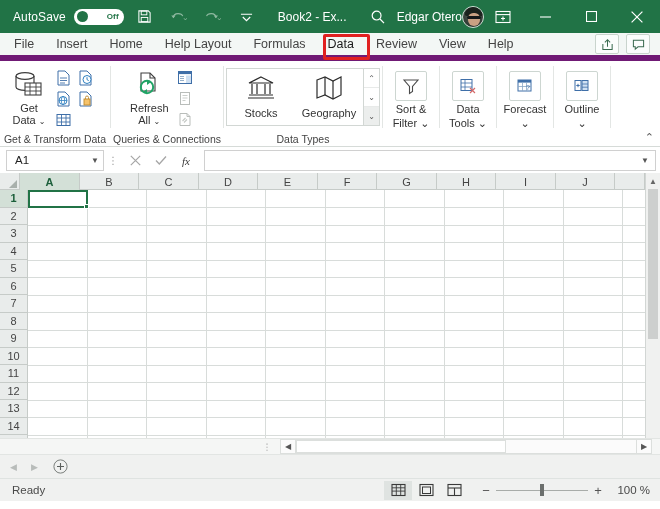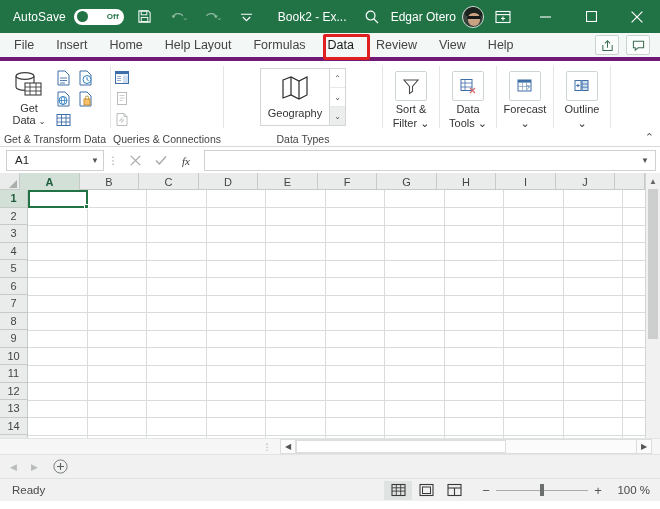--- a/index.html
+++ b/index.html
@@ -27,38 +27,38 @@
     width: 11px; height: 11px; border-radius: 50%; background: #217346;
     position: absolute; left: 3px;
   }
   .toggle .tglabel {
     position:absolute; right:5px; font-size:8px; color:#217346; font-weight:bold; letter-spacing:.2px;
   }
   .tb-icon { width: 26px; height: 24px; display:flex; align-items:center; justify-content:center; cursor:default;}
   .tb-icon svg { display:block; }
   .doc-title { font-size: 12px; margin-left: 10px; white-space: nowrap; }
   .tb-right { position:absolute; right: 0; top:0; height:33px; display:flex; align-items:center; }
-  .user-name { font-size: 12px; margin-right: 6px; }
+  .user-name { font-size: 12px; }
   .avatar {
     width: 22px; height: 22px; border-radius: 50%;
     background: radial-gradient(circle at 50% 35%, #5d6b63 0%, #39433c 55%, #222a25 100%);
     border: 1px solid #cfe0d6; overflow:hidden; position:relative;
   }
   .avatar .hair { position:absolute; left:2px; top:0px; width:18px; height:9px; background:#1b221d; border-radius:9px 9px 2px 2px;}
   .avatar .face { position:absolute; left:5px; top:6px; width:12px; height:13px; background:#c9a183; border-radius:6px 6px 7px 7px;}
   .avatar .glasses { position:absolute; left:4px; top:9px; width:14px; height:3px; background:#15191a; border-radius:2px;}
   .win-btn {
     width: 46px; height: 33px; display:flex; align-items:center; justify-content:center;
   }
   .ribbon-display { width: 38px; height:33px; display:flex; align-items:center; justify-content:center;}
 
   
   .tabstrip {
     height: 28px; background: #f3f7f5; display:flex; align-items:stretch;
-    position: relative; border-bottom: 4px solid #701a75;
+    position: relative; border-bottom: 6px solid #701a75;
   }
   .tab {
     padding: 0 11px; display:flex; align-items:center; font-size: 12.5px;
     color: #444; white-space: nowrap; cursor: default;
   }
   .tab:first-child { padding-left: 14px; }
   .tab.active { color: #1a1a1a; }
   .tabs-right { margin-left:auto; display:flex; align-items:center; padding-right:10px; gap:7px; }
   .sq-btn {
     width: 24px; height: 20px; border: 1px solid #c9d4cd; background: #fbfdfc;
@@ -368,20 +368,33 @@
             </span>
           </div>
         </div>
       </div>
       <div class="glabel">Get &amp; Transform Data</div>
     </div>
     <div class="gdiv"></div>
 
     <div class="rgroup" style="width:112px;">
       <div class="gbody">
+        <div class="bigbtn" style="margin-left:14px;">
+          <span class="ic">
+            <svg width="30" height="30" viewBox="0 0 30 30">
+              <path d="M7 3 h9 l5 5 v13 H7z" fill="#fff" stroke="#3f3f3f" stroke-width="1.1"></path>
+              <path d="M16 3 v5 h5" fill="none" stroke="#3f3f3f" stroke-width="1.1"></path>
+              <circle cx="13" cy="17" r="6.2" fill="none" stroke="#21a366" stroke-width="2"></circle>
+              <path d="M13 9.8 l3.4 2.6 l-3.4 2.6z" fill="#21a366"></path>
+              <path d="M13 24.2 l-3.4-2.6 l3.4-2.6z" fill="#21a366"></path>
+            </svg>
+          </span>
+          <span class="lbl">Refresh</span>
+          <span class="lbl"><span>All</span> <span class="chev">⌄</span></span>
+        </div>
         <div class="smallcol">
           <span class="smallbtn">
             <svg width="16" height="15" viewBox="0 0 16 15">
                 <rect x="1.5" y="1.5" width="13" height="12" fill="#fff" stroke="#3f6fa8" stroke-width="1"></rect>
                 <rect x="1.5" y="1.5" width="13" height="2.6" fill="#3f6fa8"></rect>
                 <rect x="9" y="5.5" width="5" height="7.5" fill="#cfe0f2"></rect>
                 <path d="M3 6.5 h4 M3 8.5 h4 M3 10.5 h4" stroke="#8aa7c4" stroke-width=".9"></path>
               </svg>
           </span>
           <span class="smallbtn">
@@ -399,20 +412,30 @@
           </span>
         </div>
       </div>
       <div class="glabel">Queries &amp; Connections</div>
     </div>
     <div class="gdiv"></div>
 
     <div class="rgroup" style="width:158px;">
       <div class="gbody" style="justify-content:center;">
         <div class="gallery">
+          <div class="gitem">
+            <span>
+              <svg width="30" height="26" viewBox="0 0 30 26">
+                <path d="M15 2 L27 8 H3 Z" fill="none" stroke="#2b2b2b" stroke-width="1.2"></path>
+                <path d="M6 9 v10 M11 9 v10 M19 9 v10 M24 9 v10" stroke="#2b2b2b" stroke-width="1.2"></path>
+                <path d="M3 20 h24 M2 23 h26" stroke="#2b2b2b" stroke-width="1.2"></path>
+              </svg>
+            </span>
+            <span class="glbl">Stocks</span>
+          </div>
           <div class="gitem">
             <span>
               <svg width="30" height="26" viewBox="0 0 30 26">
                 <path d="M3 5 L11 2 L19 6 L27 2 V20 L19 24 L11 20 L3 23 Z" fill="none" stroke="#2b2b2b" stroke-width="1.2"></path>
                 <path d="M11 2 V20 M19 6 V24" fill="none" stroke="#2b2b2b" stroke-width="1.2"></path>
               </svg>
             </span>
             <span class="glbl">Geography</span>
           </div>
           <div class="gscroll">

